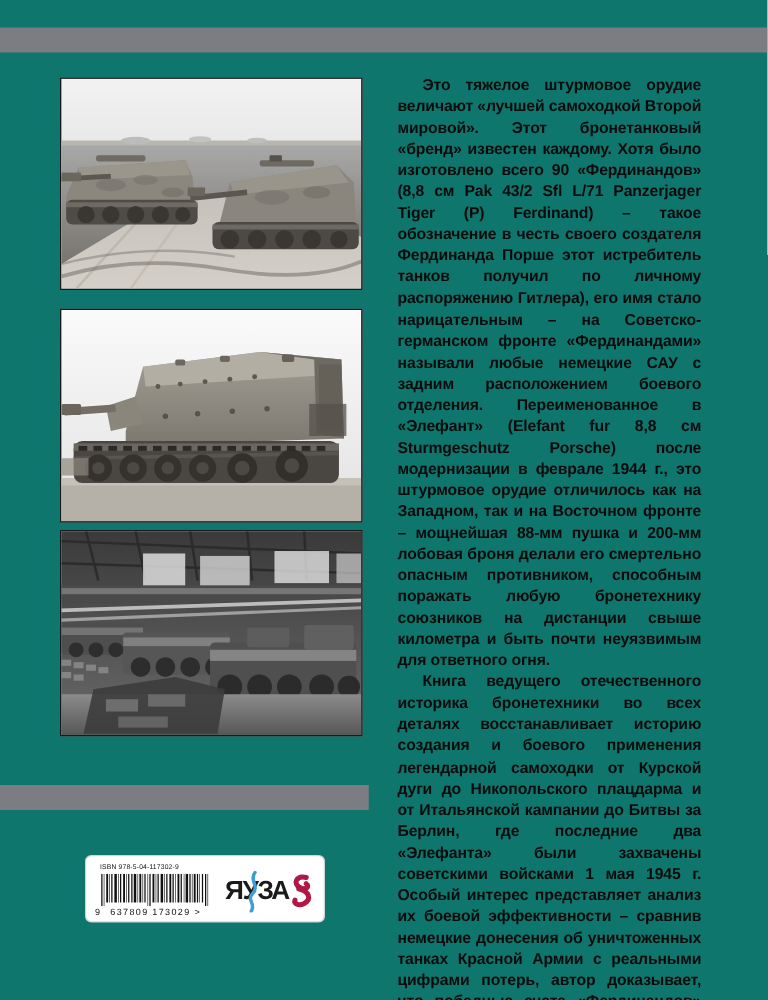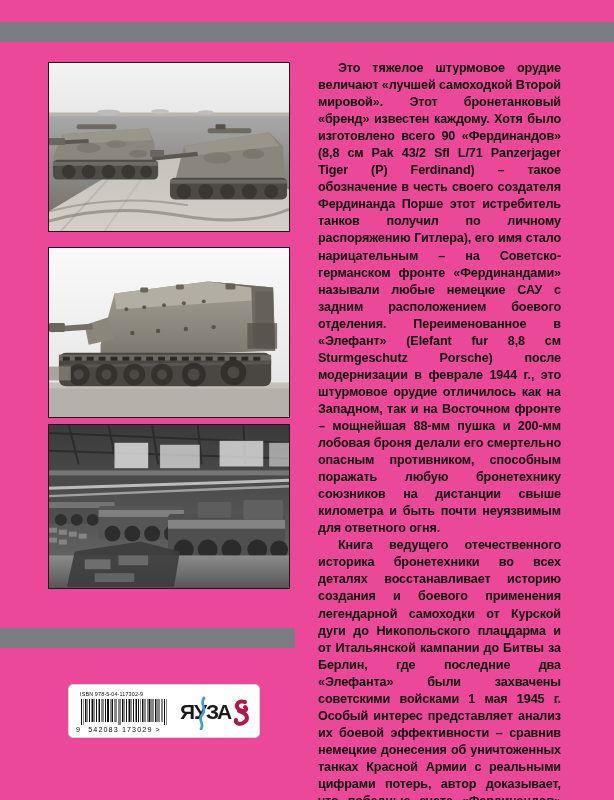--- a/index.html
+++ b/index.html
@@ -8,21 +8,21 @@
     padding: 0;
     background: #ffffff;
   }
   body {
     font-family: "Liberation Sans", sans-serif;
   }
   .cover {
     position: relative;
     width: 614px;
     height: 800px;
-    background: #ec4899;
+    background: #0f766e;
     overflow: hidden;
   }
 
   
   .bar-top {
     position: absolute;
     left: 0;
     top: 22px;
     width: 614px;
     height: 20px;
@@ -435,21 +435,21 @@
             <rect x="155" y="0" width="2" height="46"></rect>
             <rect x="159" y="0" width="1" height="46"></rect>
             <rect x="163" y="0" width="2" height="46"></rect>
             <rect x="168" y="0" width="2" height="52"></rect>
             <rect x="172" y="0" width="1" height="52"></rect>
           </g>
         </svg>
       </div>
       <div class="barcode-digits">
         <span>9</span>
-        <span style="margin-left:4px">542083 173029</span>
+        <span style="margin-left:4px">637809 173029</span>
         <span>&gt;</span>
       </div>
     </div>
 
     <div class="logo-area">
       <svg viewBox="0 0 152 72">
 
         <text x="2" y="50" font-family="'Liberation Sans', sans-serif" font-size="42" font-weight="bold" fill="#1a1a1a">Я</text>
 
         <text x="30" y="50" font-family="'Liberation Sans', sans-serif" font-size="42" font-weight="bold" fill="#1a1a1a">У</text>

